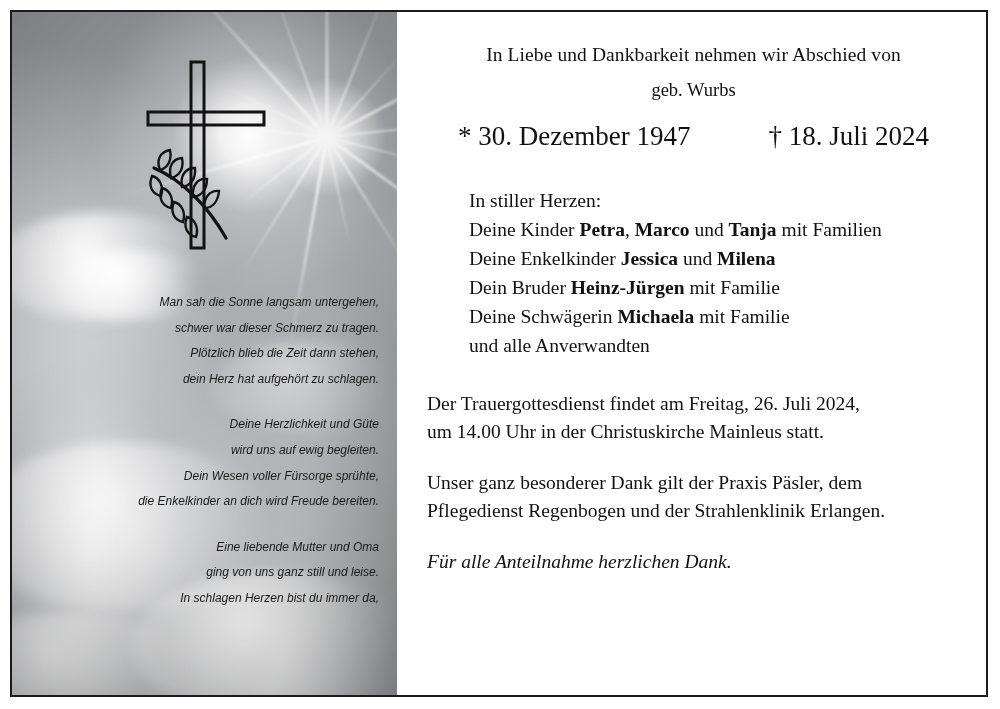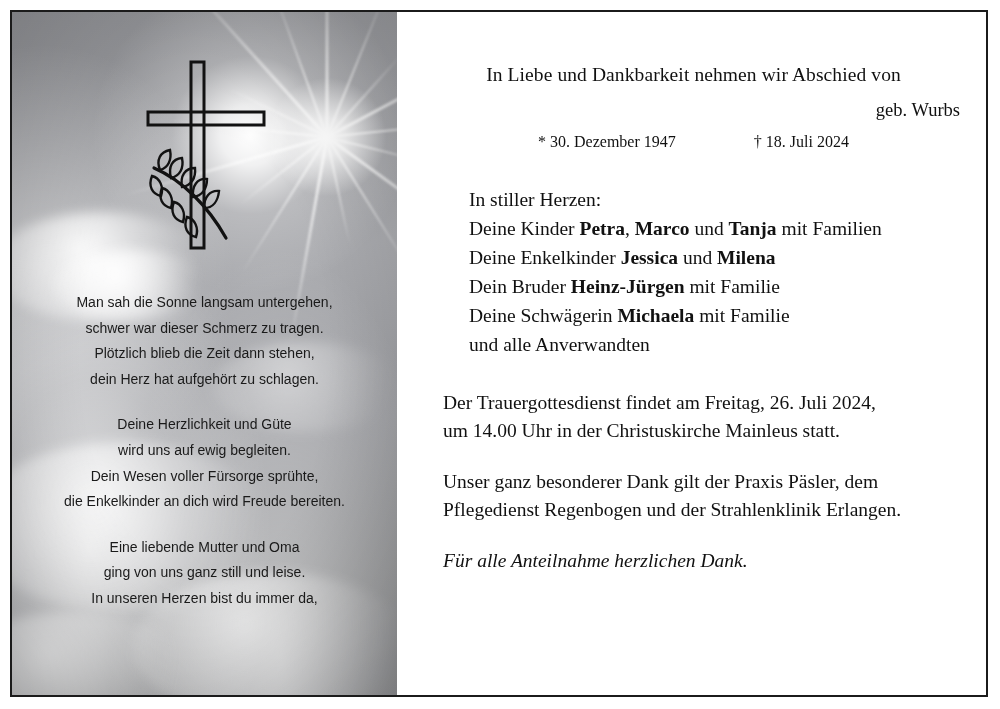--- a/index.html
+++ b/index.html
@@ -114,36 +114,37 @@
     height: 195px;
   }
 
   
   .poem {
     position: absolute;
     left: 0;
     right: 0;
     top: 278px;
     padding: 0 18px;
-    text-align: center;
+    text-align: right;
     font-family: "Liberation Sans", sans-serif;
-    font-size: 14px;
+    font-style: italic;
+    font-size: 12px;
     line-height: 25.6px;
     color: #1a1a1a;
   }
   .poem .stanza { margin-bottom: 20px; }
   .poem .stanza:last-child { margin-bottom: 10px; }
   .poem .last-line { font-weight: bold; }
 
   
   .right-panel {
     position: relative;
     flex: 1 1 auto;
     background: #ffffff;
-    padding: 44px 26px 0 30px;
+    padding: 24px 26px 0 30px;
     box-sizing: border-box;
     font-family: "Liberation Serif", serif;
     color: #111111;
   }
 
   .intro {
     text-align: center;
     font-size: 19.5px;
     letter-spacing: 0.1px;
     margin-top: 8px;
@@ -151,47 +152,47 @@
 
   .name {
     text-align: center;
     font-size: 49px;
     line-height: 1.12;
     margin-top: 18px;
     letter-spacing: 0.3px;
   }
 
   .maiden {
-    text-align: right;
+    text-align: center;
     font-size: 18.5px;
     margin-top: 14px;
   }
 
   .dates {
     display: flex;
     justify-content: center;
     gap: 78px;
-    font-size: 16px;
-    margin-top: 12px;
+    font-size: 27px;
+    margin-top: 20px;
   }
 
   .mourners {
     margin-top: 34px;
     padding-left: 42px;
     font-size: 19.5px;
     line-height: 29px;
   }
   .mourners .m-line b { font-weight: bold; }
 
   .paragraphs {
     margin-top: 30px;
     font-size: 19.5px;
     line-height: 28px;
   }
-  .paragraphs p { margin: 0 0 23px 16px; }
+  .paragraphs p { margin: 0 0 23px 0; }
   .paragraphs p:last-child { margin-bottom: 0; font-style: italic; }
 </style>
 </head>
 <body>
 
 <div class="obituary">
   <div class="frame">
 
     <div class="left-panel">
       <div class="sky"></div>
@@ -255,21 +256,21 @@
         </div>
         <div class="stanza">
           <div>Deine Herzlichkeit und Güte</div>
           <div>wird uns auf ewig begleiten.</div>
           <div>Dein Wesen voller Fürsorge sprühte,</div>
           <div>die Enkelkinder an dich wird Freude bereiten.</div>
         </div>
         <div class="stanza">
           <div>Eine liebende Mutter und Oma</div>
           <div>ging von uns ganz still und leise.</div>
-          <div>In unseren Herzen bist du immer da,</div>
+          <div>In schlagen Herzen bist du immer da,</div>
         </div>
       </div>
     </div>
 
     <div class="right-panel">
       <div class="intro">In Liebe und Dankbarkeit nehmen wir Abschied von</div>
 
 
       <div class="maiden">geb. Wurbs</div>
 

